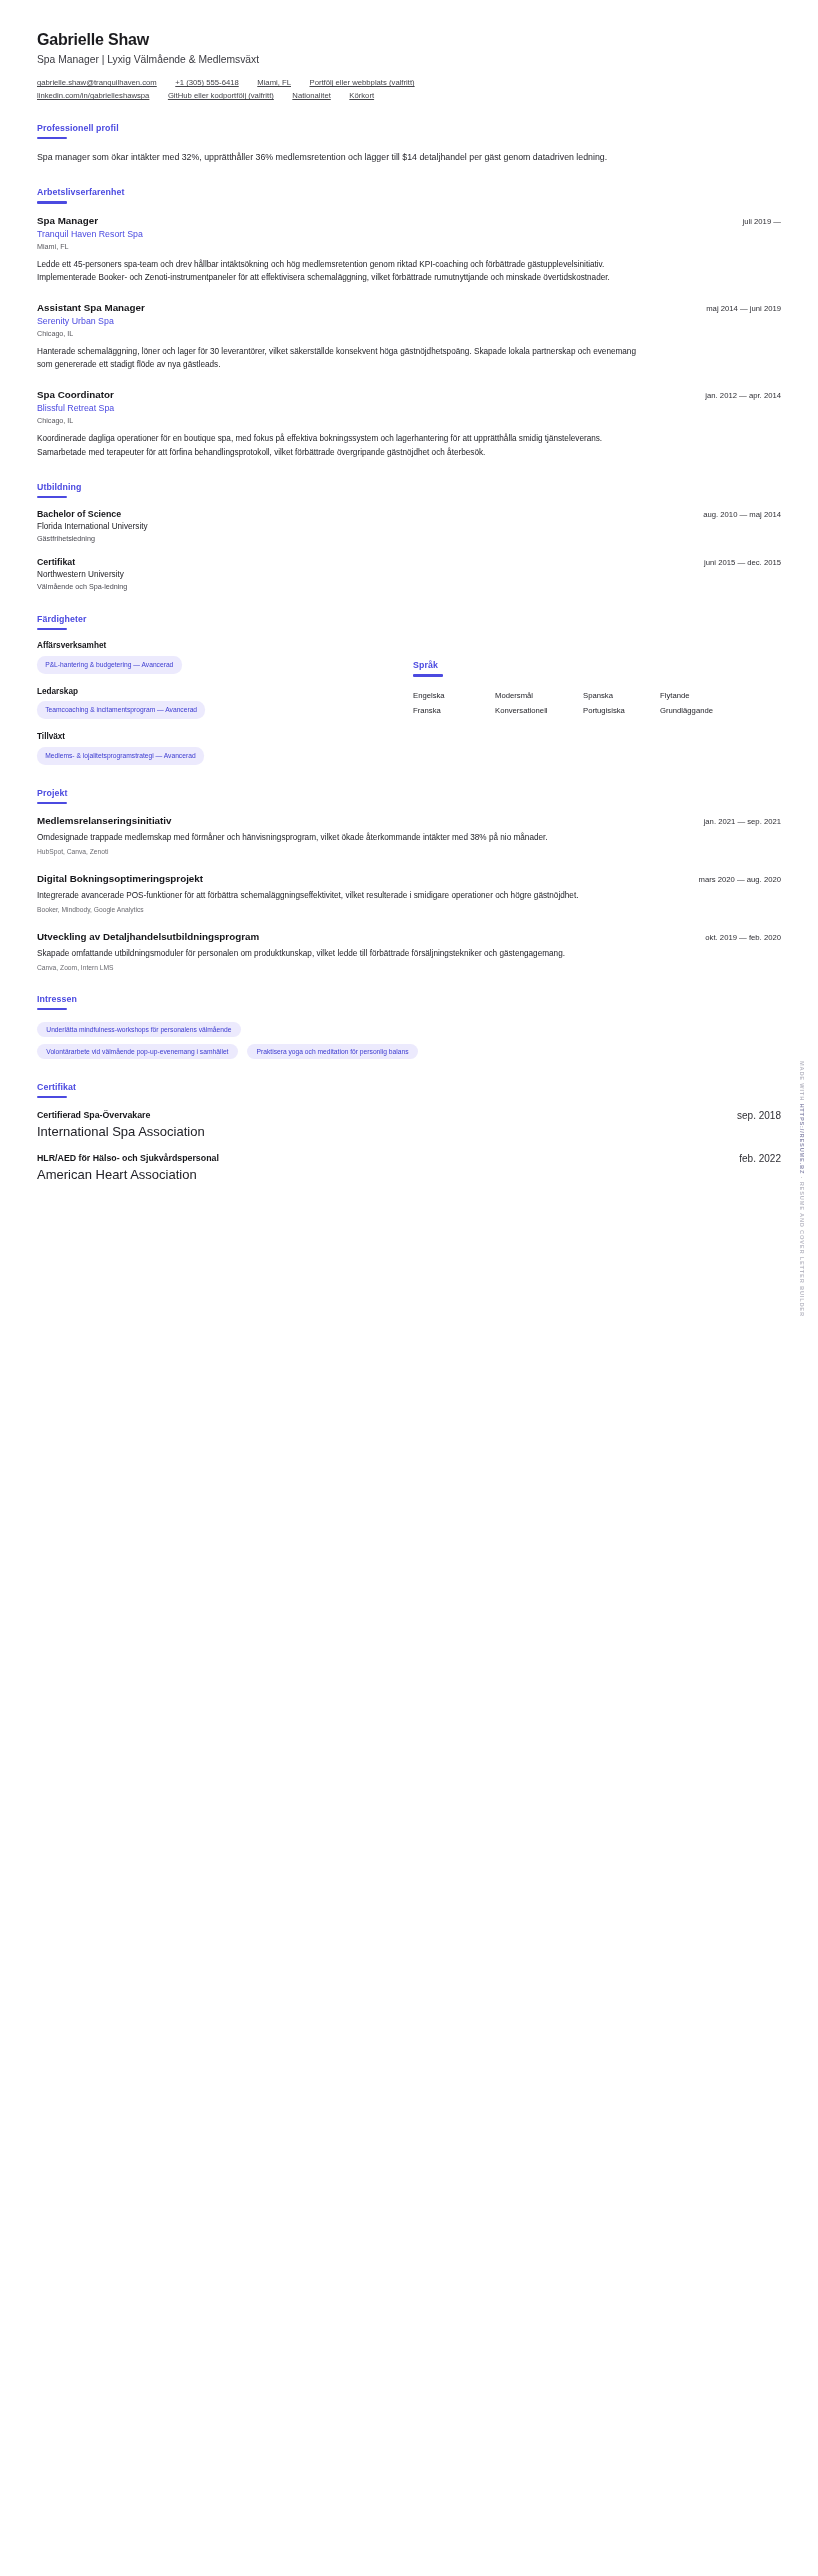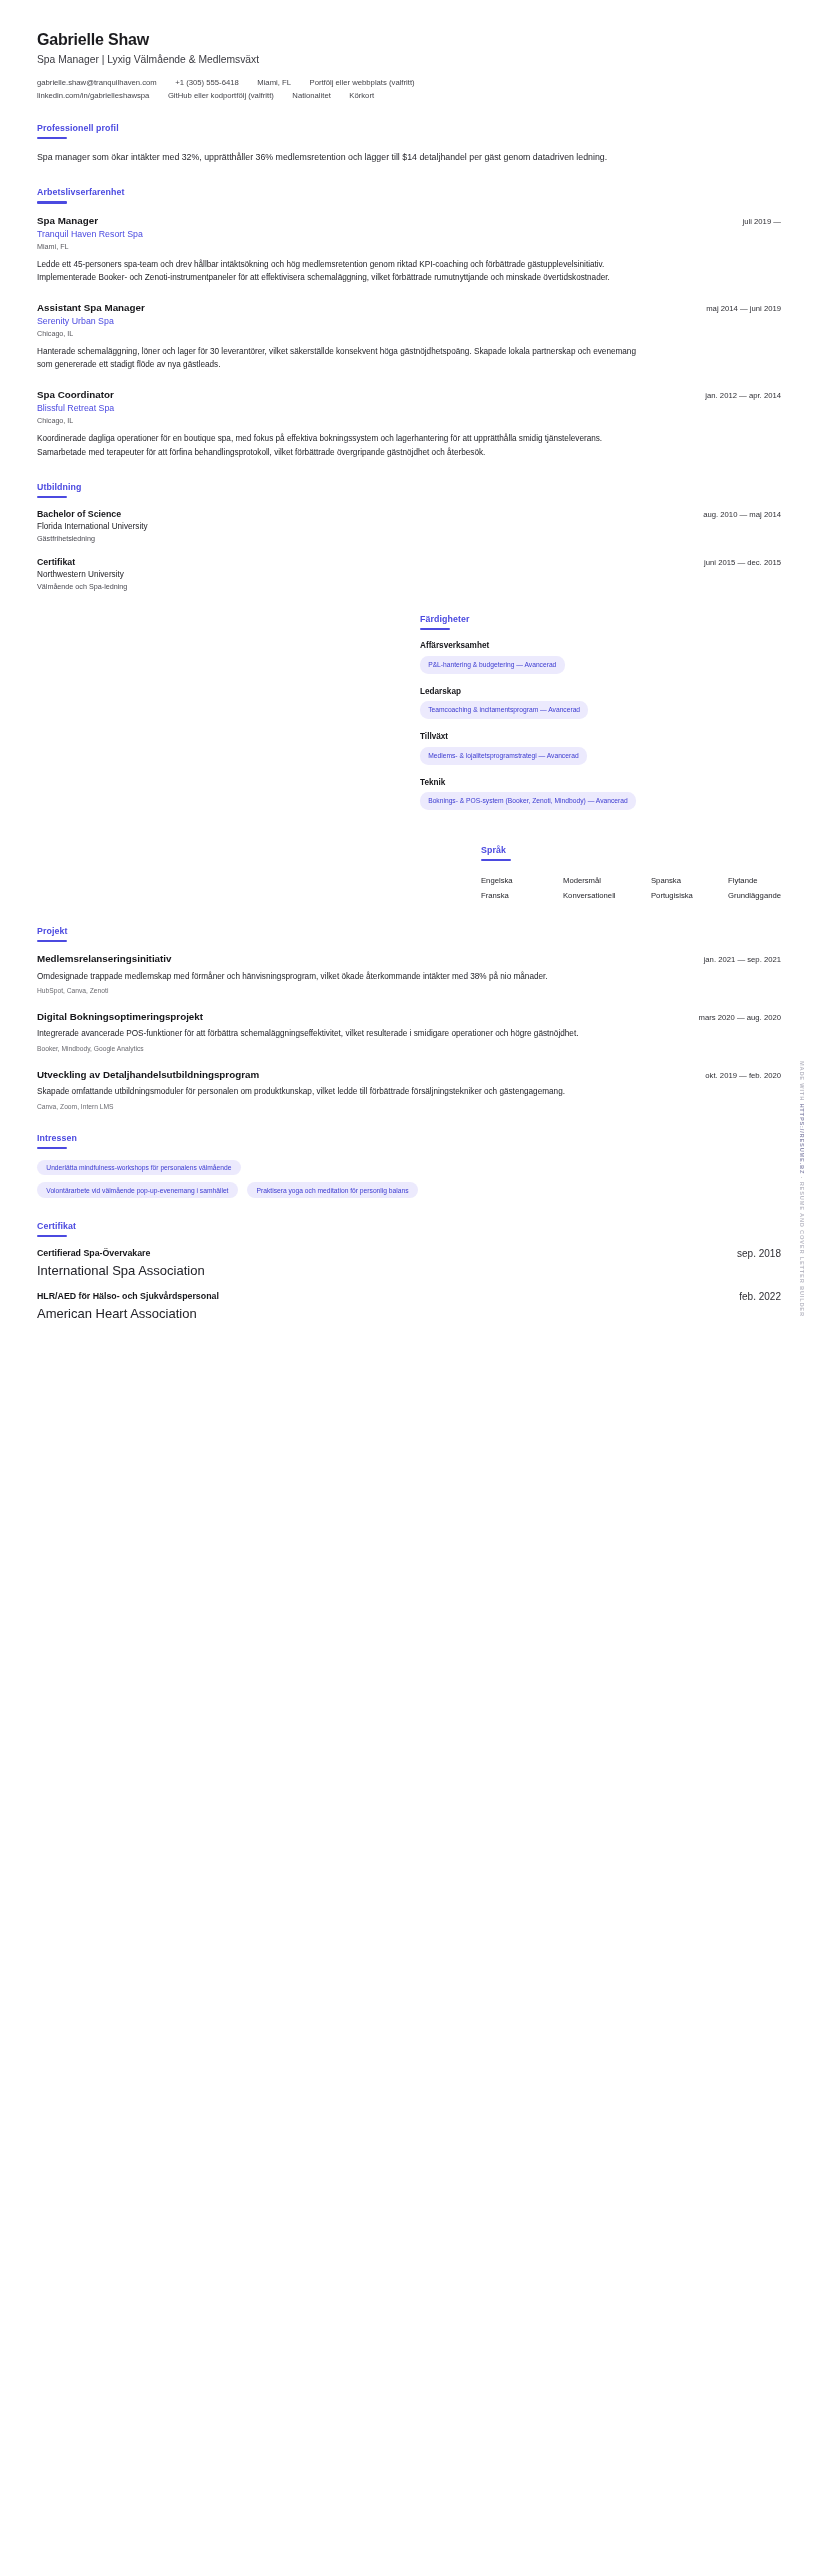--- a/index.html
+++ b/index.html
@@ -35,20 +35,21 @@
     margin: 0 0 13.4px 0;
     font-weight: normal;
   }
   .contact-row {
     display: flex;
     flex-wrap: wrap;
     align-items: flex-start;
     font-size: 7.7px;
     color: #44444a;
     margin-bottom: 4.1px;
+    text-decoration: underline;
   }
   .contact-row .item { margin-right: 18.5px; white-space: nowrap; }
   .contact-row .item:last-child { margin-right: 0; }
 
   
   .section { margin-top: 23px; }
   .section-head {
     font-size: 8.8px;
     font-weight: bold;
     color: #4b4ae0;
@@ -121,23 +122,22 @@
     align-items: baseline;
   }
   .edu-degree { font-size: 8.8px; font-weight: bold; color: #16161a; }
   .edu-date { font-size: 7.7px; color: #2e2e34; white-space: nowrap; padding-left: 12.4px; }
   .edu-school { font-size: 8.2px; color: #222228; margin-top: 3.1px; }
   .edu-field { font-size: 7.2px; color: #4a4a52; margin-top: 2.6px; }
 
   
   .two-col {
     display: flex;
-    gap: 35px;
-    align-items: flex-end;
-    flex-direction: column;
+    gap: 15px;
+    align-items: center;
   }
   .col-left { width: 361px; flex: none; }
   .col-right { flex: 1; }
 
   .skill-group { margin-bottom: 13.4px; }
   .skill-group:last-child { margin-bottom: 0; }
   .skill-cat {
     font-size: 8.2px;
     font-weight: bold;
     color: #16161a;
@@ -297,24 +297,20 @@
         <div class="skill-cat">Affärsverksamhet</div>
         <span class="chip">P&amp;L-hantering &amp; budgetering — Avancerad</span>
       </div>
       <div class="skill-group">
         <div class="skill-cat">Ledarskap</div>
         <span class="chip">Teamcoaching &amp; incitamentsprogram — Avancerad</span>
       </div>
       <div class="skill-group">
         <div class="skill-cat">Tillväxt</div>
         <span class="chip">Medlems- &amp; lojalitetsprogramstrategi — Avancerad</span>
-      </div>
-      <div class="skill-group">
-        <div class="skill-cat">Teknik</div>
-        <span class="chip" style="max-width:222px;">Boknings- &amp; POS-system (Booker, Zenoti, Mindbody) — Avancerad</span>
       </div>
     </div>
 
     <div class="col-right">
       <div class="section-head">Språk</div>
       <div class="section-rule"></div>
 
       <table class="lang-table">
         <tbody>
             <tr>

